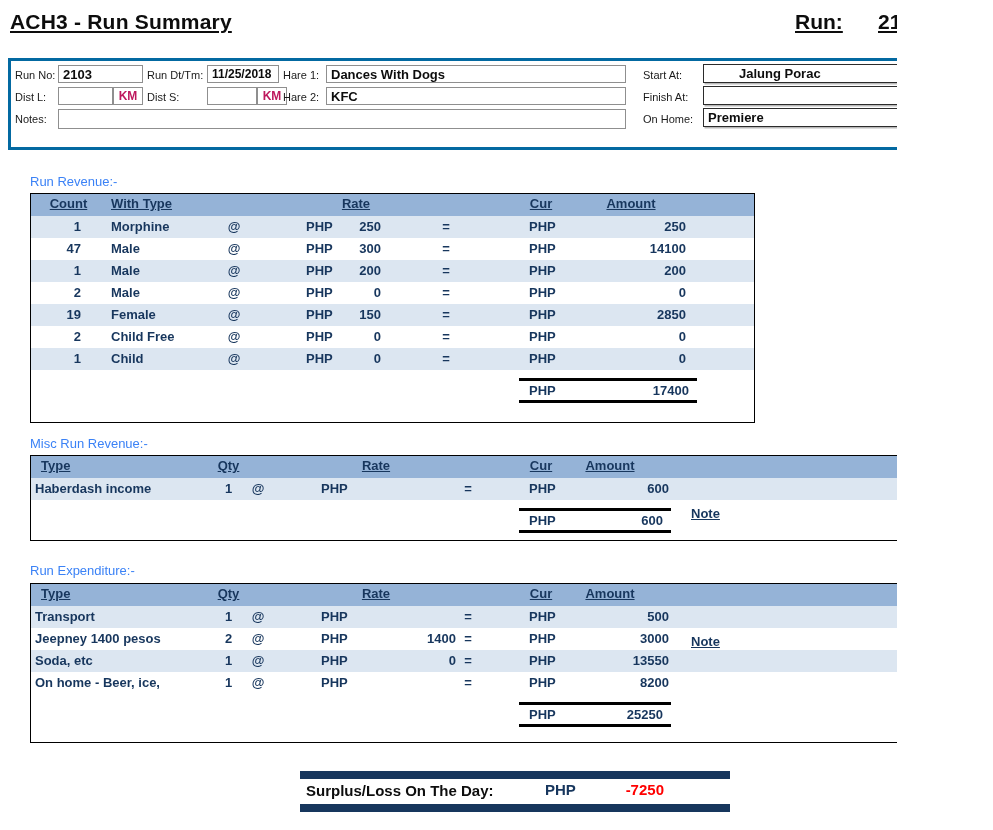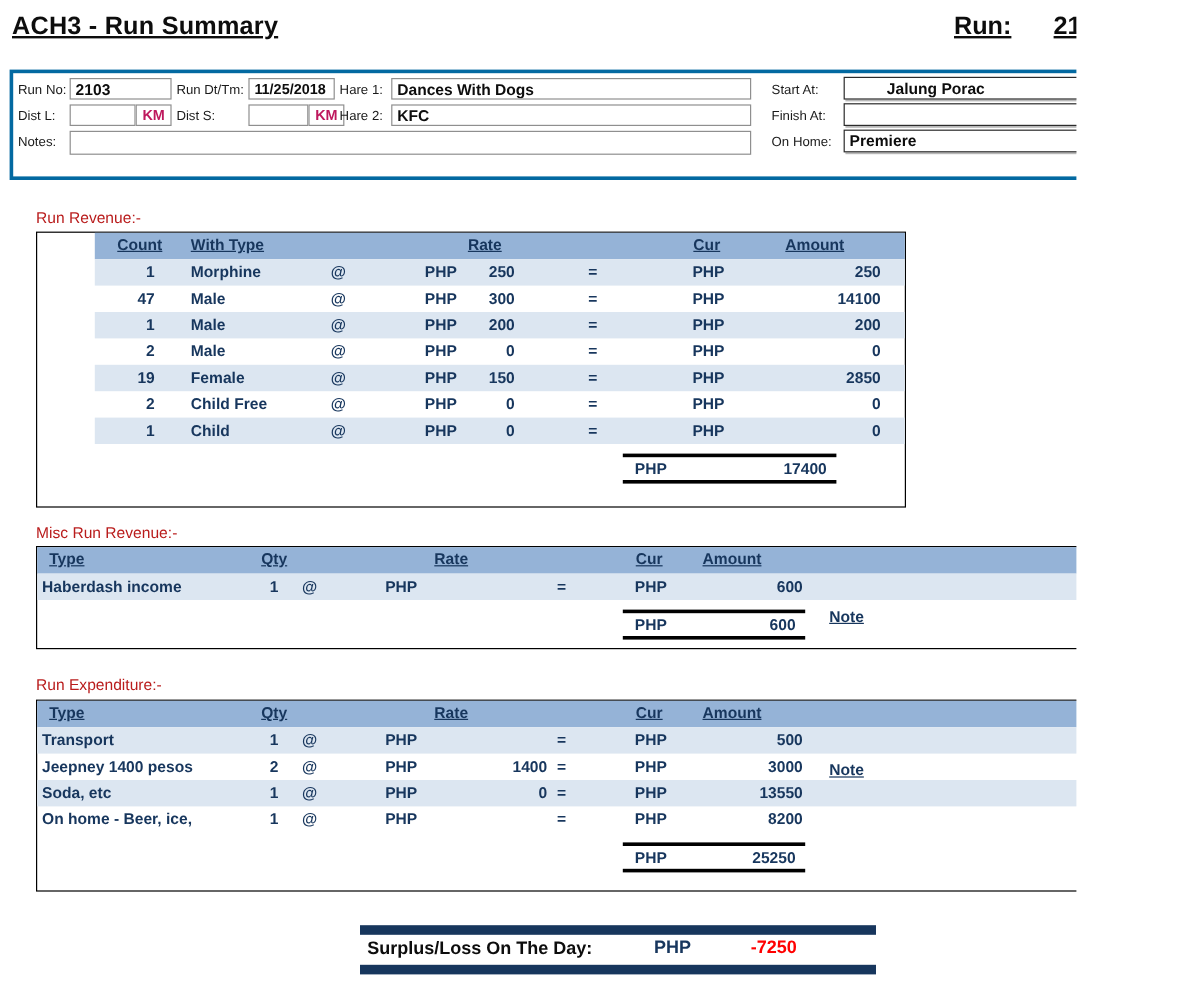--- a/index.html
+++ b/index.html
@@ -13,21 +13,21 @@
 
   
   .hdr-box{position:absolute;left:8px;top:58px;width:943px;height:92px;border:3px solid #0369a1;background:#fff;box-sizing:border-box;}
   .lbl{position:absolute;font-size:11px;color:#1a1a1a;white-space:nowrap;}
   .field{position:absolute;border:1px solid #8f8f8f;background:#fff;font-size:13px;font-weight:bold;color:#0d0d0d;
          padding:1px 4px;box-sizing:border-box;white-space:nowrap;overflow:hidden;height:18px;}
   .field.deep{border:1px solid #2b2b2b;box-shadow:1.5px 1.5px 0 rgba(0,0,0,.28);height:19px;}
   .km{position:absolute;border:1px solid #8f8f8f;background:#fff;font-size:12px;font-weight:bold;text-align:center;
       box-sizing:border-box;height:18px;line-height:16px;width:30px;color:#be185d;}
 
-  .section-title{position:absolute;font-size:13px;color:#b91c1c;}
+  .section-title{position:absolute;font-size:13px;color:#3b82f6;}
 
   
   .rtable{position:absolute;border:1px solid #000;background:#fff;box-sizing:border-box;}
   .thead{position:relative;height:22px;background:var(--hdrbg,#95B3D7);}
   .th{position:absolute;top:2px;font-size:13px;font-weight:bold;text-decoration:underline;color:var(--textnavy,#17365D);white-space:nowrap;}
   .trow{position:relative;height:22px;}
   .trow.band{background:var(--bandbg,#DCE6F1);}
   .cell{position:absolute;top:3px;font-size:13px;font-weight:bold;color:var(--textnavy,#17365D);white-space:nowrap;}
 
   .total{position:absolute;height:25px;border-top:3px solid #000;border-bottom:3px solid #000;display:flex;align-items:center;
@@ -59,21 +59,21 @@
   .mx .c-type{left:4px;}
   .mx .c-qty{left:180px;width:35px;text-align:center;}
   .mx .c-at{left:212px;width:30px;text-align:center;}
   .mx .c-ratecur{left:290px;}
   .mx .c-rate{left:350px;width:75px;text-align:right;}
   .mx .c-eq{left:427px;width:20px;text-align:center;}
   .mx .c-cur{left:498px;}
   .mx .c-amount{left:520px;width:118px;text-align:right;}
   .mx .c-note{left:660px;}
 
-  #rev-table{left:30px;top:193px;width:725px;height:230px;padding-left:48px;}
+  #rev-table{left:30px;top:193px;width:725px;height:230px;}
   #misc-table{left:30px;top:455px;width:920px;height:86px;}
   #exp-table{left:30px;top:583px;width:920px;height:160px;}
   #rev-total{left:488px;top:184px;width:178px;}
   #misc-total{left:488px;top:52px;width:152px;}
   #exp-total{left:488px;top:118px;width:152px;}
 
   #rev-title{left:30px;top:174px;}
   #misc-title{left:30px;top:436px;}
   #exp-title{left:30px;top:563px;}
 

